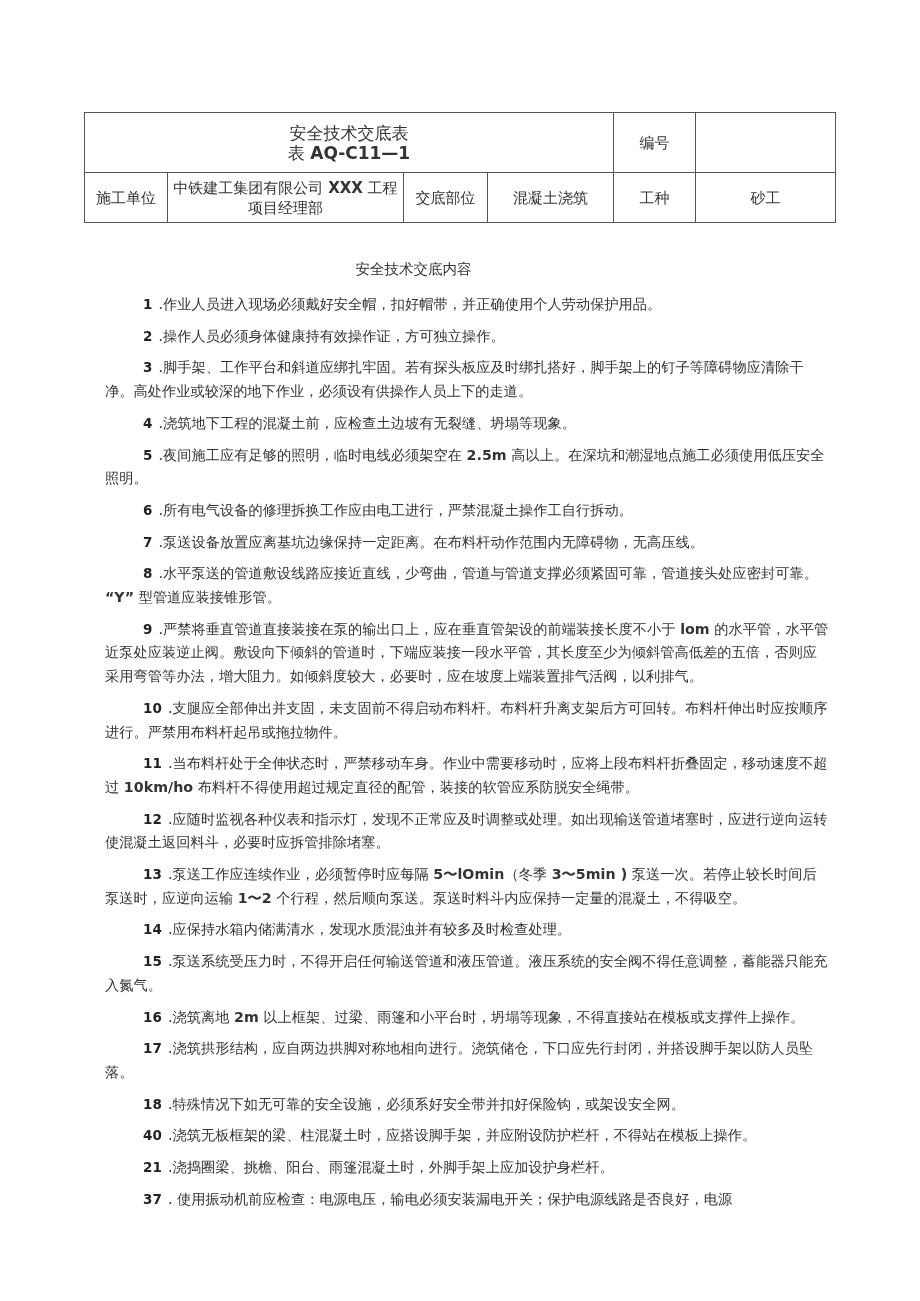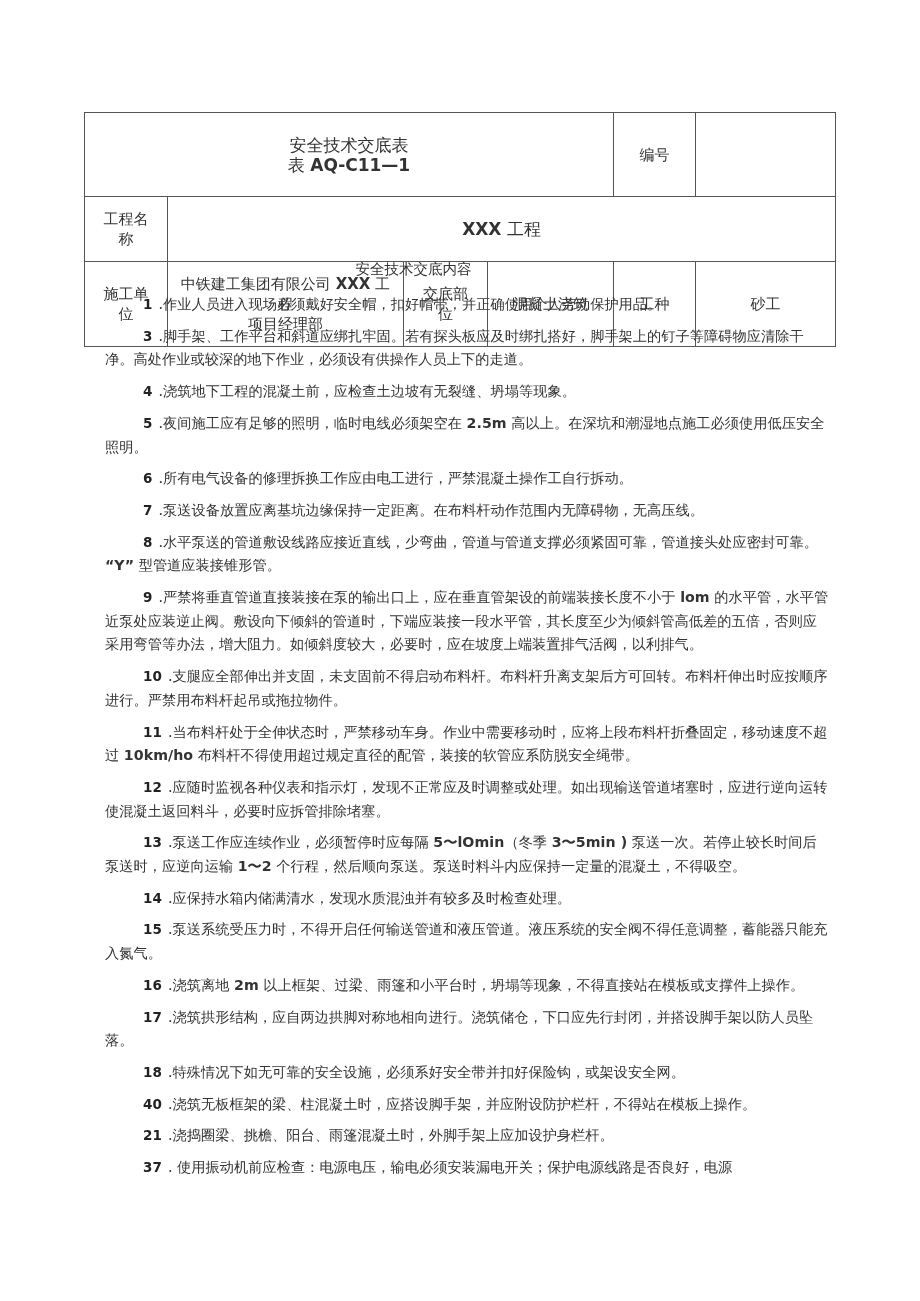--- a/index.html
+++ b/index.html
@@ -10,21 +10,21 @@
   }
   .page { position: absolute; left: 0; top: 0; width: 920px; height: 1301px; }
 
   table.header {
     position: absolute; left: 84px; top: 112px; width: 751px;
     border-collapse: collapse; table-layout: fixed;
     font-size: 15px; color: #333;
   }
   table.header td {
     border: 1px solid #555;
-    padding: 12px; text-align: center; vertical-align: middle;
+    padding: 0; text-align: center; vertical-align: middle;
     line-height: 20px;
   }
   .row-title td { height: 59px; }
   .row-project td { height: 35px; }
   .row-unit td { height: 49px; }
   .title-main { font-size: 17px; display: block; }
   .title-code { font-size: 17px; display: block; }
   .b { font-family: "DejaVu Sans", "Liberation Sans", sans-serif; font-weight: bold; }
   td.left { text-align: left; padding-left: 2px; }
   .project-name { font-size: 17px; }
@@ -61,42 +61,39 @@
     </colgroup>
     <tbody>
         <tr class="row-title">
       <td colspan="4">
         <span class="title-main">安全技术交底表</span>
         <span class="title-code"><span>表 </span><span class="b">AQ-C11—1</span></span>
       </td>
       <td>编号</td>
       <td></td>
     </tr>
-    <tr class="row-project">
-      <td class="left">工程名称</td>
-      <td colspan="5" class="project-name"><span class="b">XXX</span><span> 工程</span></td>
-    </tr>
     <tr class="row-unit">
       <td class="left">施工单位</td>
       <td>
         <div><span>中铁建工集团有限公司 </span><span class="b">XXX</span><span> 工程</span></div>
         <div>项目经理部</div>
       </td>
       <td>交底部位</td>
       <td>混凝土浇筑</td>
       <td>工种</td>
       <td>砂工</td>
     </tr>
   </tbody>
     </table>
 
   <div class="section-title">安全技术交底内容</div>
 
   <div class="content">
     <p class="item"><span class="num">1</span><span class="sp"></span><span>.作业人员进入现场必须戴好安全帽，扣好帽带，并正确使用个人劳动保护用品。</span></p>
+    <p class="item"><span class="num">2</span><span class="sp"></span><span>.操作人员必须身体健康持有效操作证，方可独立操作。</span></p>
     <p class="item"><span class="num">3</span><span class="sp"></span><span>.脚手架、工作平台和斜道应绑扎牢固。若有探头板应及时绑扎搭好，脚手架上的钉子等障碍物应清除干净。高处作业或较深的地下作业，必须设有供操作人员上下的走道。</span></p>
     <p class="item"><span class="num">4</span><span class="sp"></span><span>.浇筑地下工程的混凝土前，应检查土边坡有无裂缝、坍塌等现象。</span></p>
     <p class="item"><span class="num">5</span><span class="sp"></span><span>.夜间施工应有足够的照明，临时电线必须架空在 </span><span class="b">2.5m</span><span> 高以上。在深坑和潮湿地点施工必须使用低压安全照明。</span></p>
     <p class="item"><span class="num">6</span><span class="sp"></span><span>.所有电气设备的修理拆换工作应由电工进行，严禁混凝土操作工自行拆动。</span></p>
     <p class="item"><span class="num">7</span><span class="sp"></span><span>.泵送设备放置应离基坑边缘保持一定距离。在布料杆动作范围内无障碍物，无高压线。</span></p>
     <p class="item"><span class="num">8</span><span class="sp"></span><span>.水平泵送的管道敷设线路应接近直线，少弯曲，管道与管道支撑必须紧固可靠，管道接头处应密封可靠。 </span><span class="b">“Y”</span><span> 型管道应装接锥形管。</span></p>
     <p class="item"><span class="num">9</span><span class="sp"></span><span>.严禁将垂直管道直接装接在泵的输出口上，应在垂直管架设的前端装接长度不小于 </span><span class="b">lom</span><span> 的水平管，水平管近泵处应装逆止阀。敷设向下倾斜的管道时，下端应装接一段水平管，其长度至少为倾斜管高低差的五倍，否则应采用弯管等办法，增大阻力。如倾斜度较大，必要时，应在坡度上端装置排气活阀，以利排气。</span></p>
     <p class="item"><span class="num">10</span><span class="sp"></span><span>.支腿应全部伸出并支固，未支固前不得启动布料杆。布料杆升离支架后方可回转。布料杆伸出时应按顺序进行。严禁用布料杆起吊或拖拉物件。</span></p>
     <p class="item"><span class="num">11</span><span class="sp"></span><span>.当布料杆处于全伸状态时，严禁移动车身。作业中需要移动时，应将上段布料杆折叠固定，移动速度不超过 </span><span class="b">10km/ho</span><span> 布料杆不得使用超过规定直径的配管，装接的软管应系防脱安全绳带。</span></p>
     <p class="item"><span class="num">12</span><span class="sp"></span><span>.应随时监视各种仪表和指示灯，发现不正常应及时调整或处理。如出现输送管道堵塞时，应进行逆向运转使混凝土返回料斗，必要时应拆管排除堵塞。</span></p>

